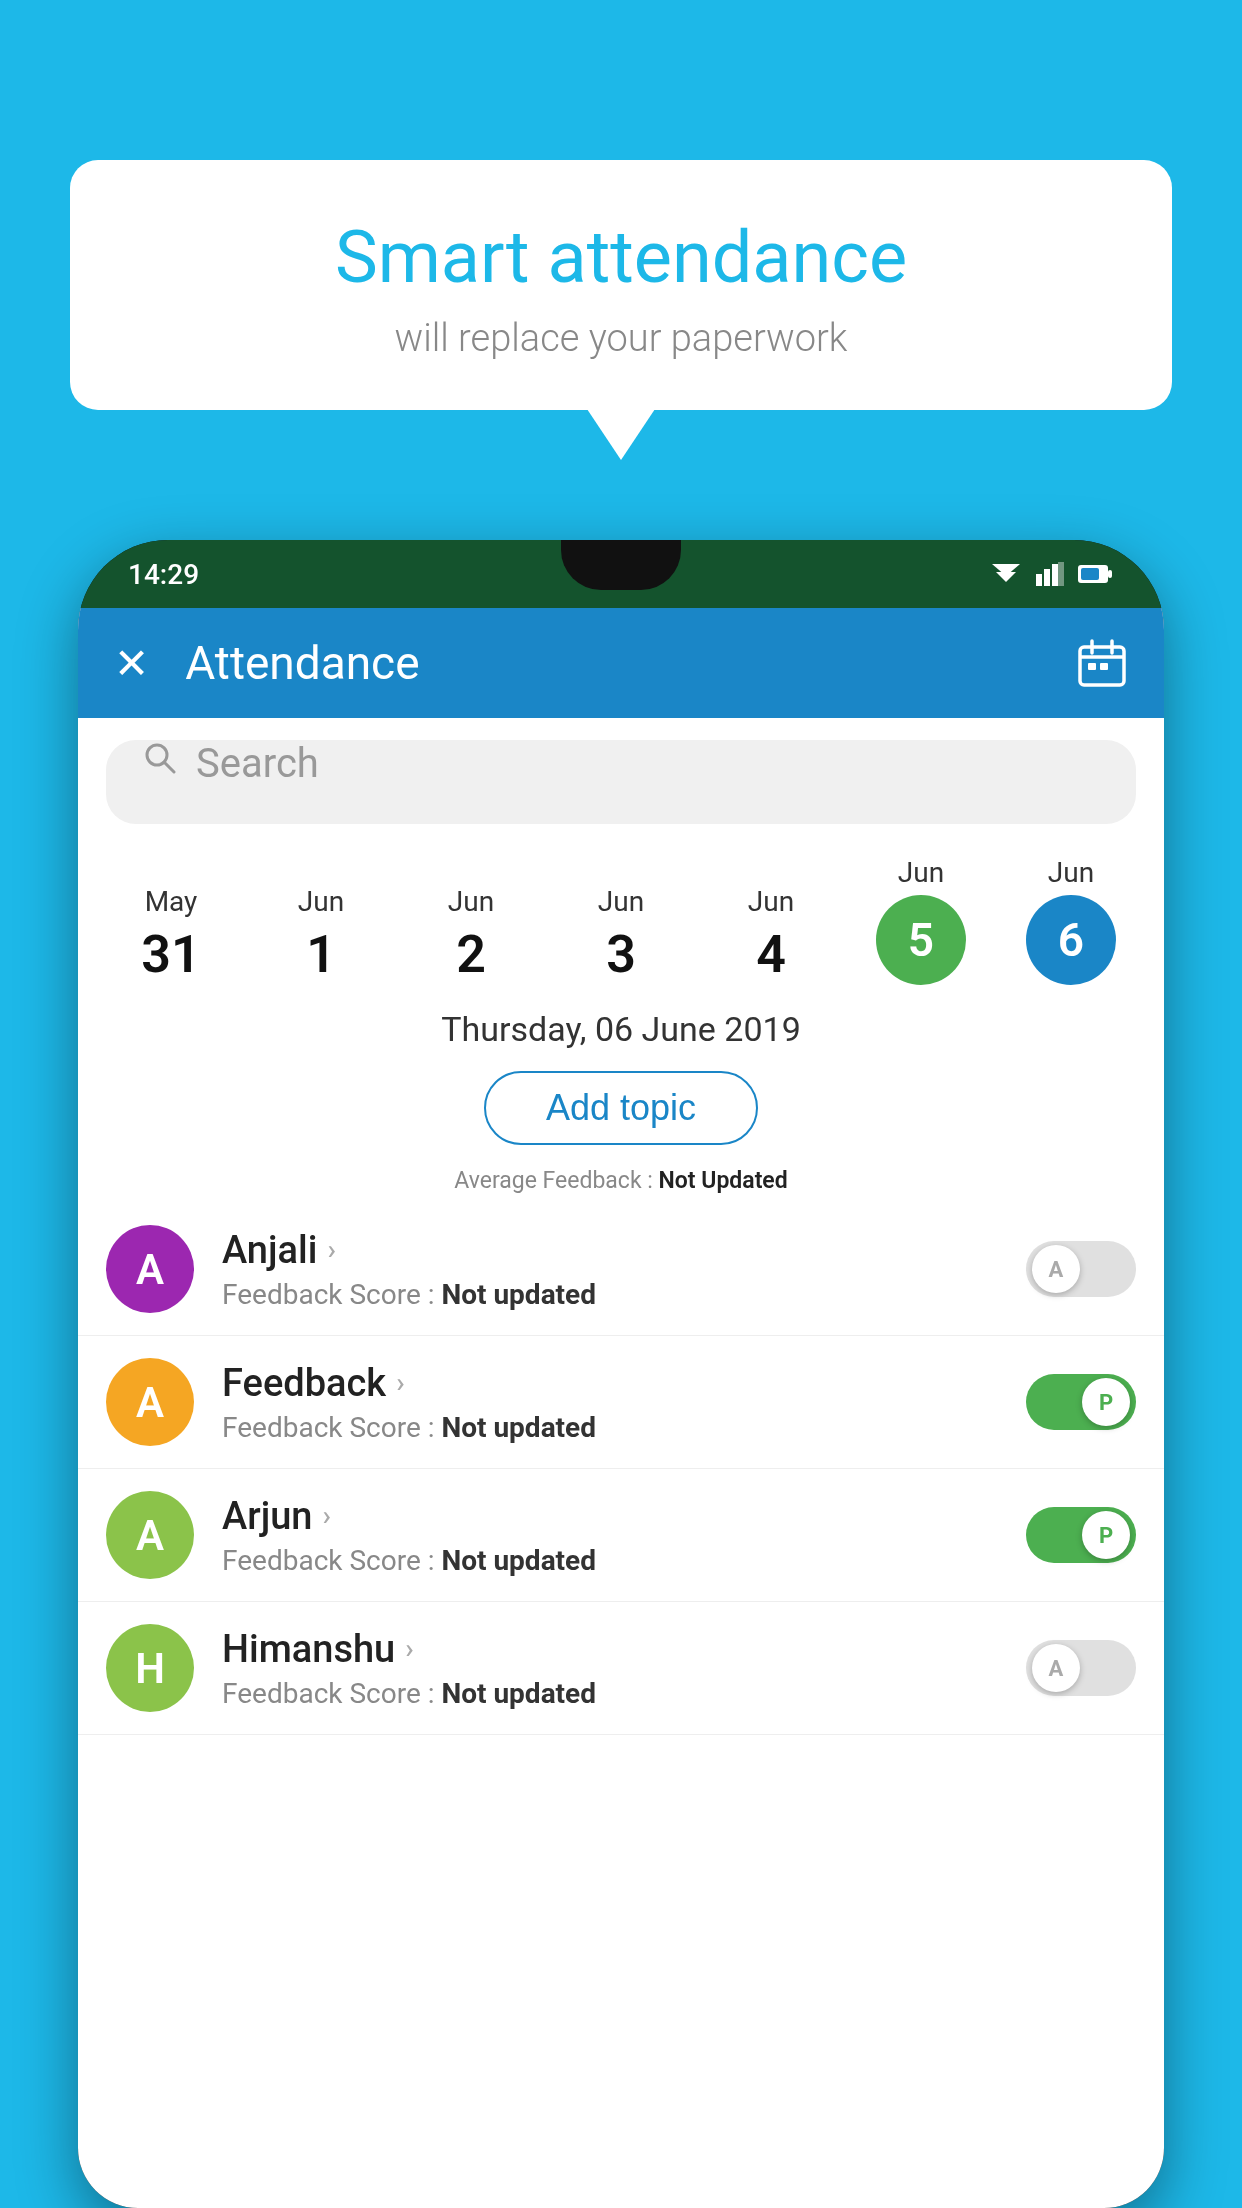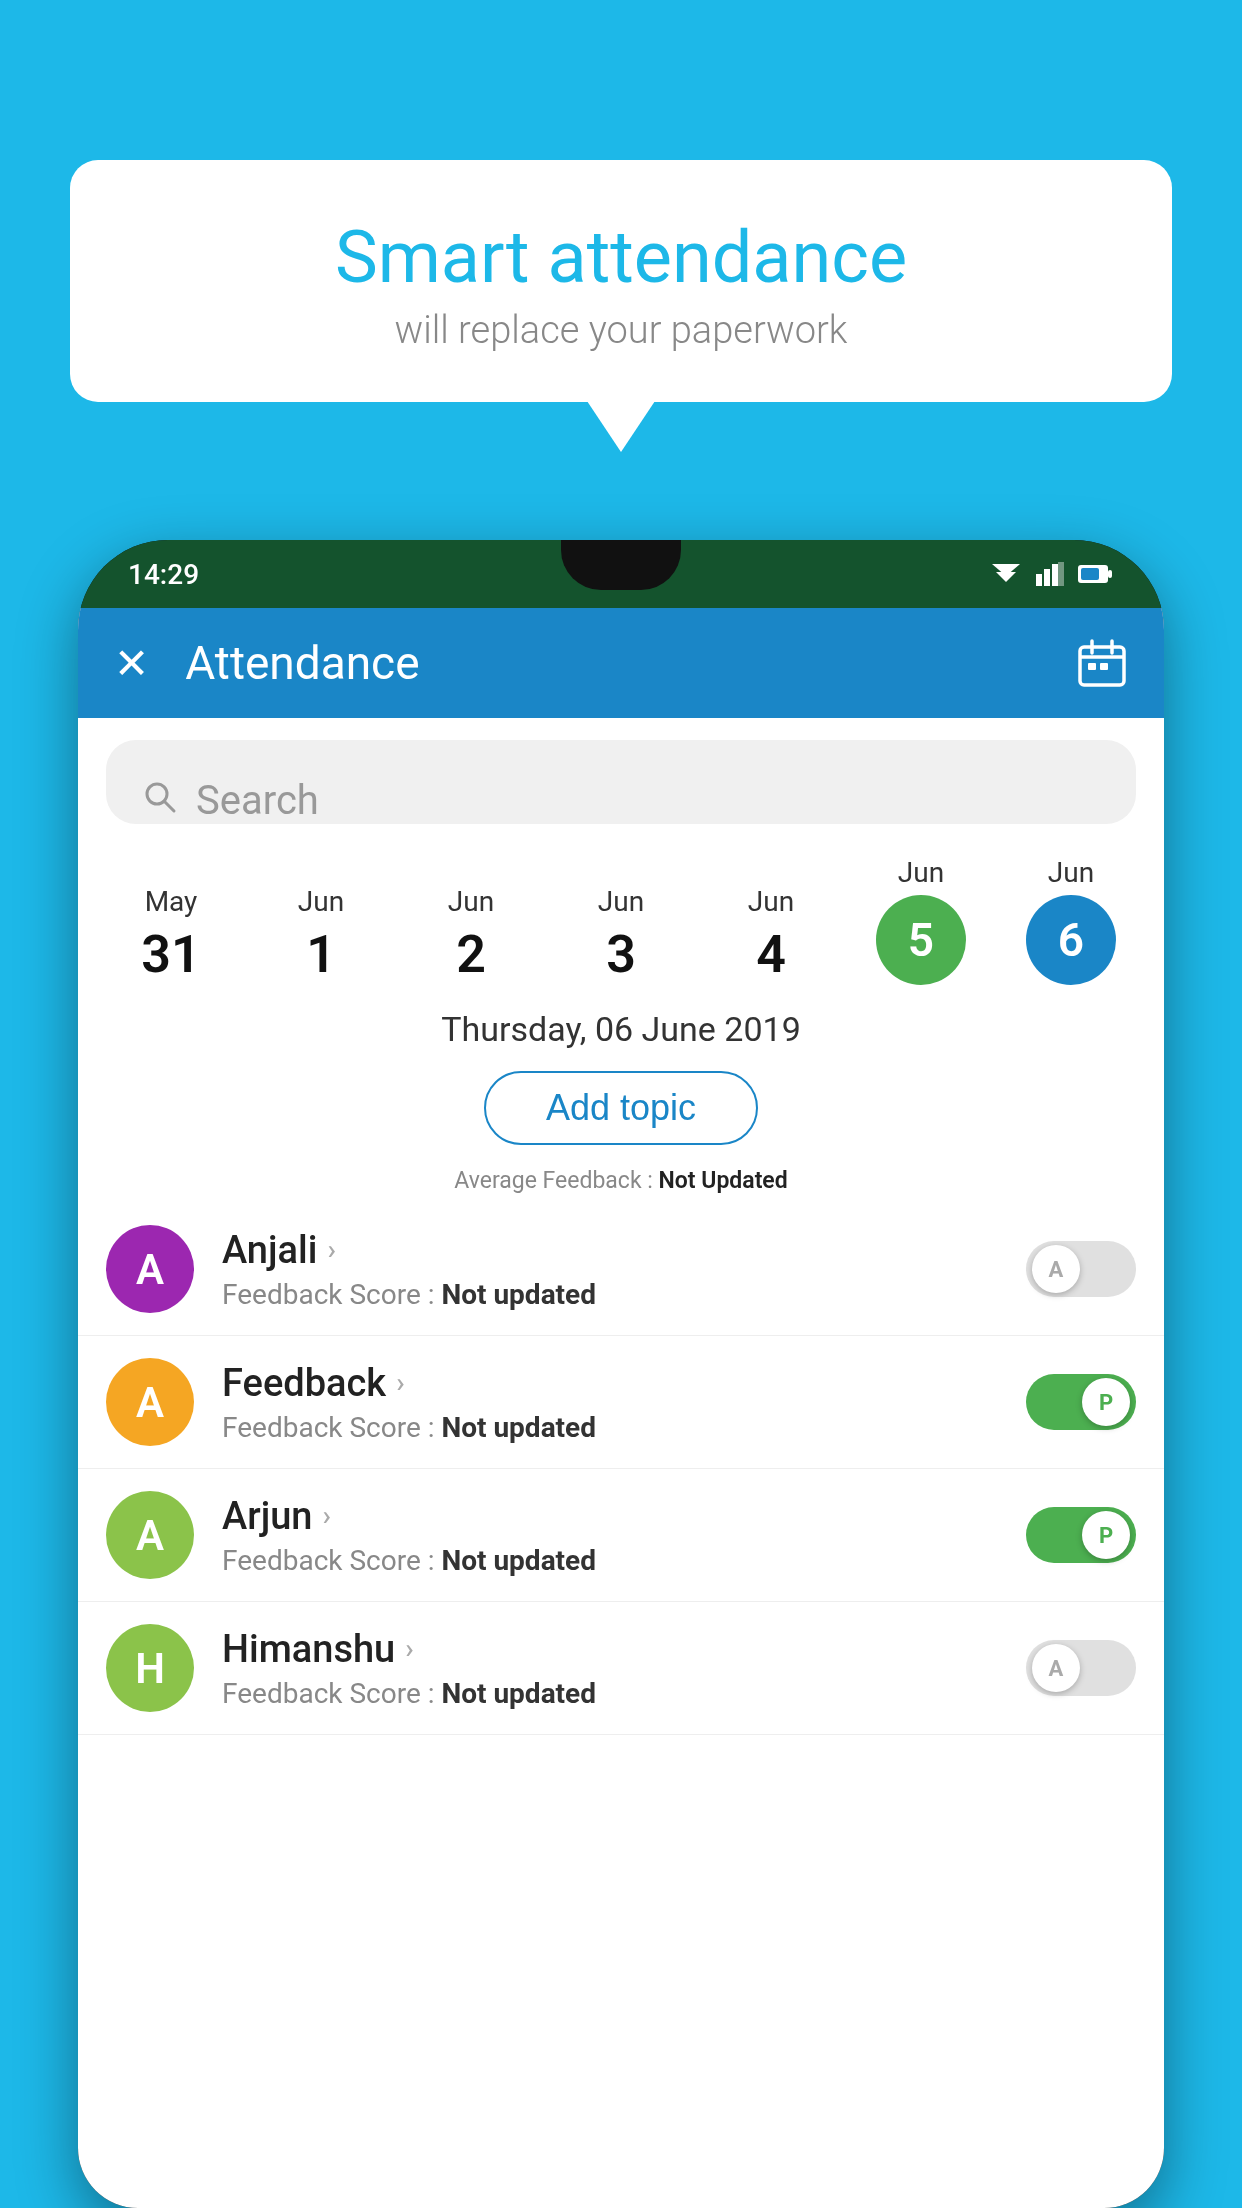--- a/index.html
+++ b/index.html
@@ -32,21 +32,21 @@
       width: 0;
       height: 0;
       border-left: 36px solid transparent;
       border-right: 36px solid transparent;
       border-top: 54px solid white;
     }
     .speech-bubble-title {
       font-size: 72px;
       color: #1DB8E8;
       font-weight: 400;
-      margin-bottom: 8px;
+      margin-bottom: 16px;
     }
     .speech-bubble-subtitle {
       font-size: 38px;
       color: #888;
       font-weight: 300;
     }
 
     
     .phone-frame {
       position: absolute;
@@ -138,21 +138,21 @@
       height: 52px;
     }
 
     
     .search-bar {
       background: #f0f0f0;
       margin: 22px 28px;
       border-radius: 30px;
       height: 84px;
       display: flex;
-      align-items: flex-end;
+      align-items: flex-start;
       padding: 0 36px;
       gap: 18px;
     }
     .search-icon-wrap {
       color: #888;
       font-size: 36px;
     }
     .search-text {
       font-size: 40px;
       color: #999;

